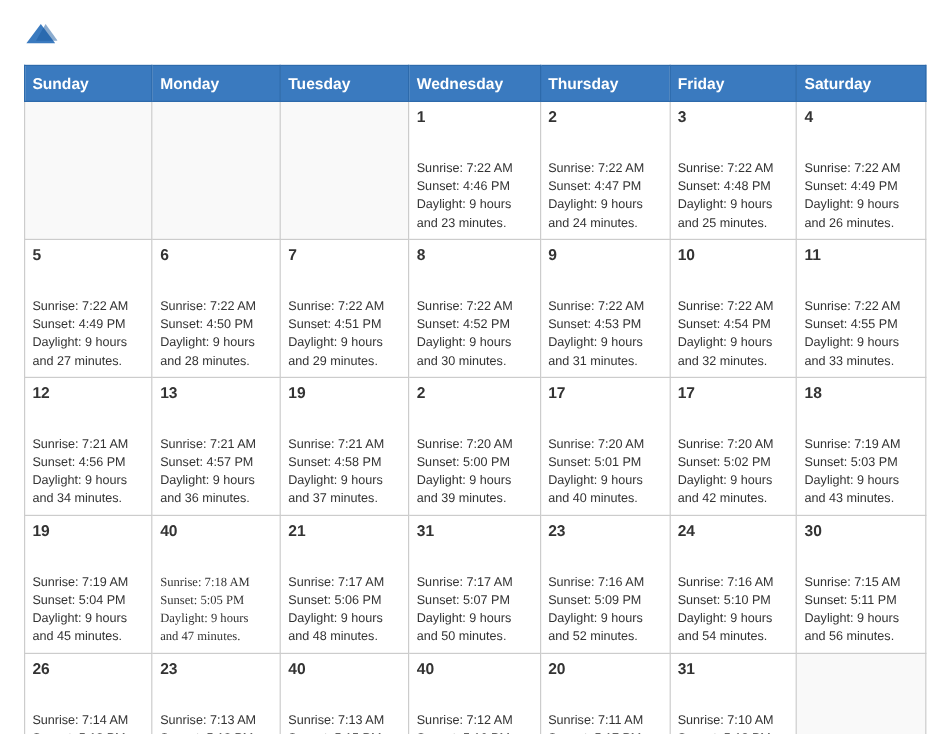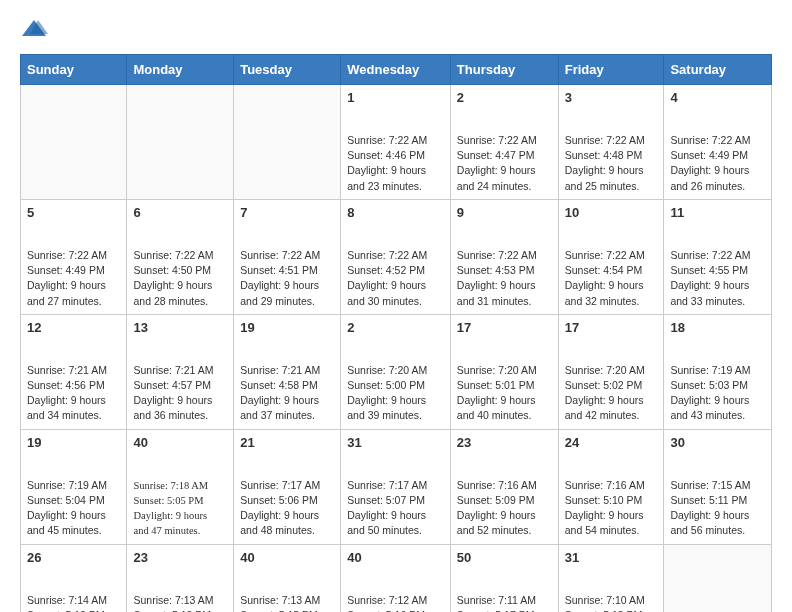--- a/index.html
+++ b/index.html
@@ -339,21 +339,21 @@
 and 1 minute.</div>
           </td>
           <td>
             <span class="day-number">40</span>
             <div class="day-info" style="white-space: pre-line;">Sunrise: 7:12 AM
 Sunset: 5:16 PM
 Daylight: 10 hours
 and 3 minutes.</div>
           </td>
           <td>
-            <span class="day-number">50</span>
+            <span class="day-number">20</span>
             <div class="day-info" style="white-space: pre-line;">Sunrise: 7:11 AM
 Sunset: 5:17 PM
 Daylight: 10 hours
 and 6 minutes.</div>
           </td>
           <td>
             <span class="day-number">31</span>
             <div class="day-info" style="white-space: pre-line;">Sunrise: 7:10 AM
 Sunset: 5:18 PM
 Daylight: 10 hours

